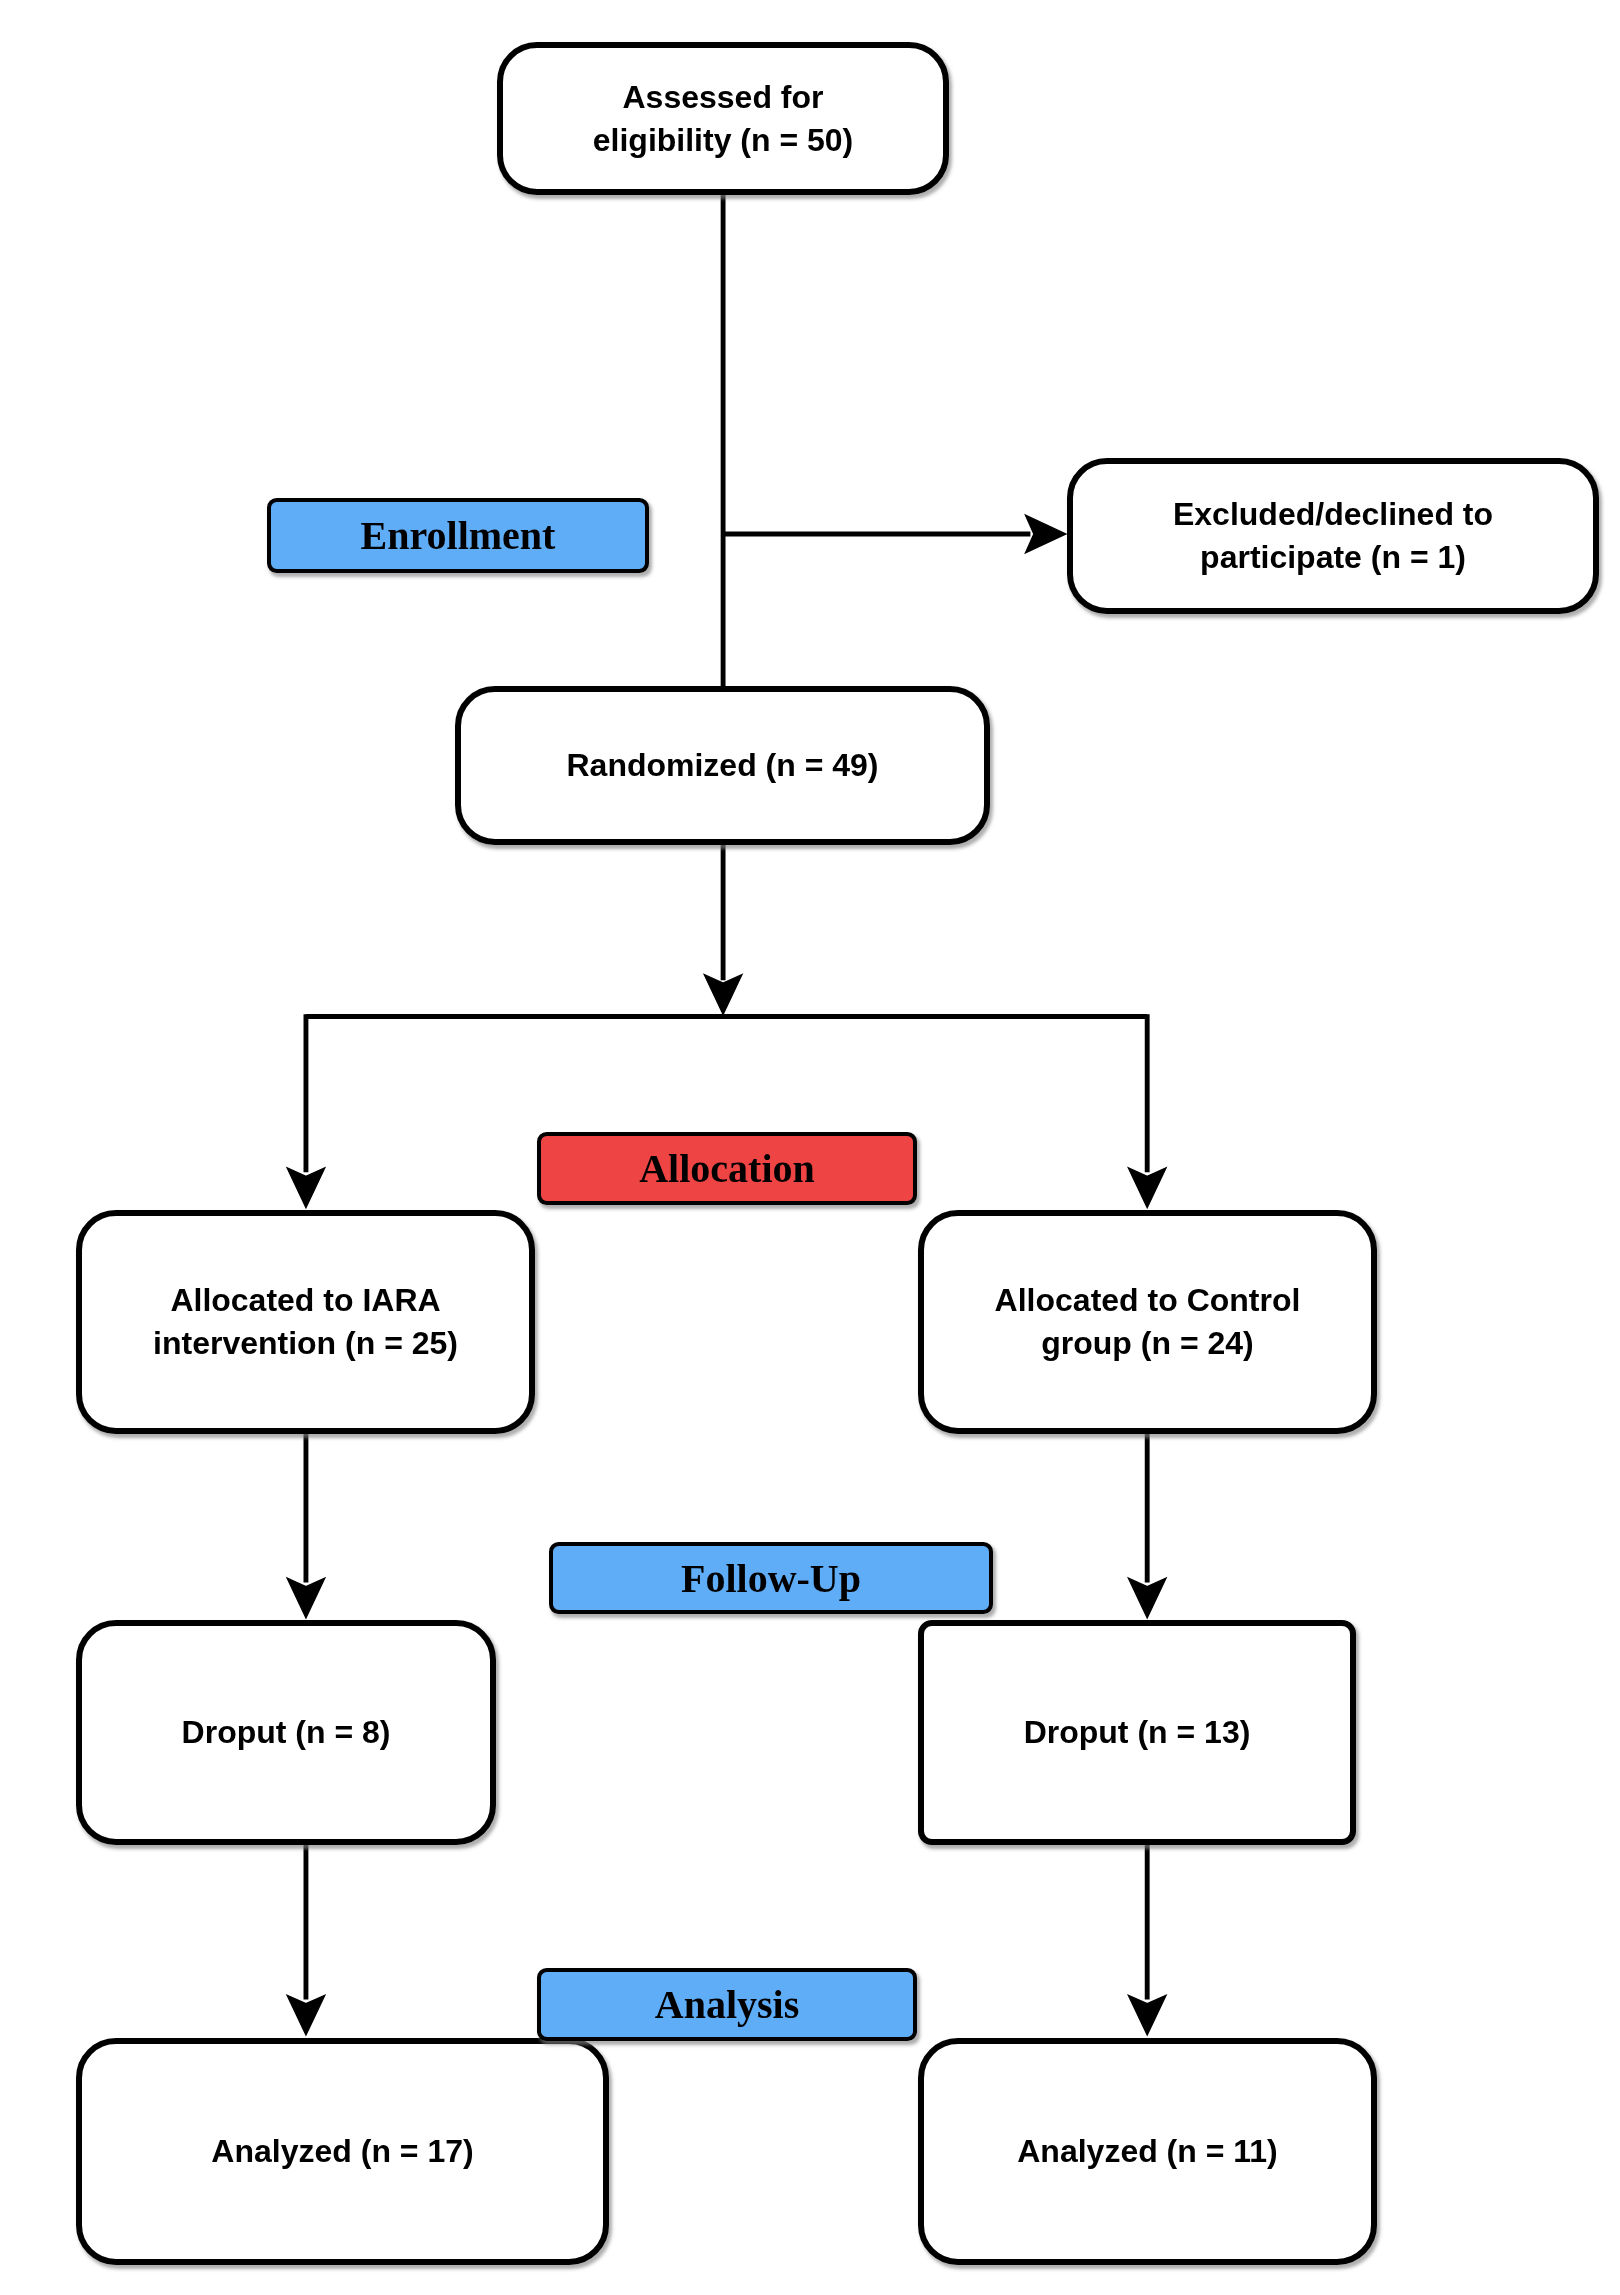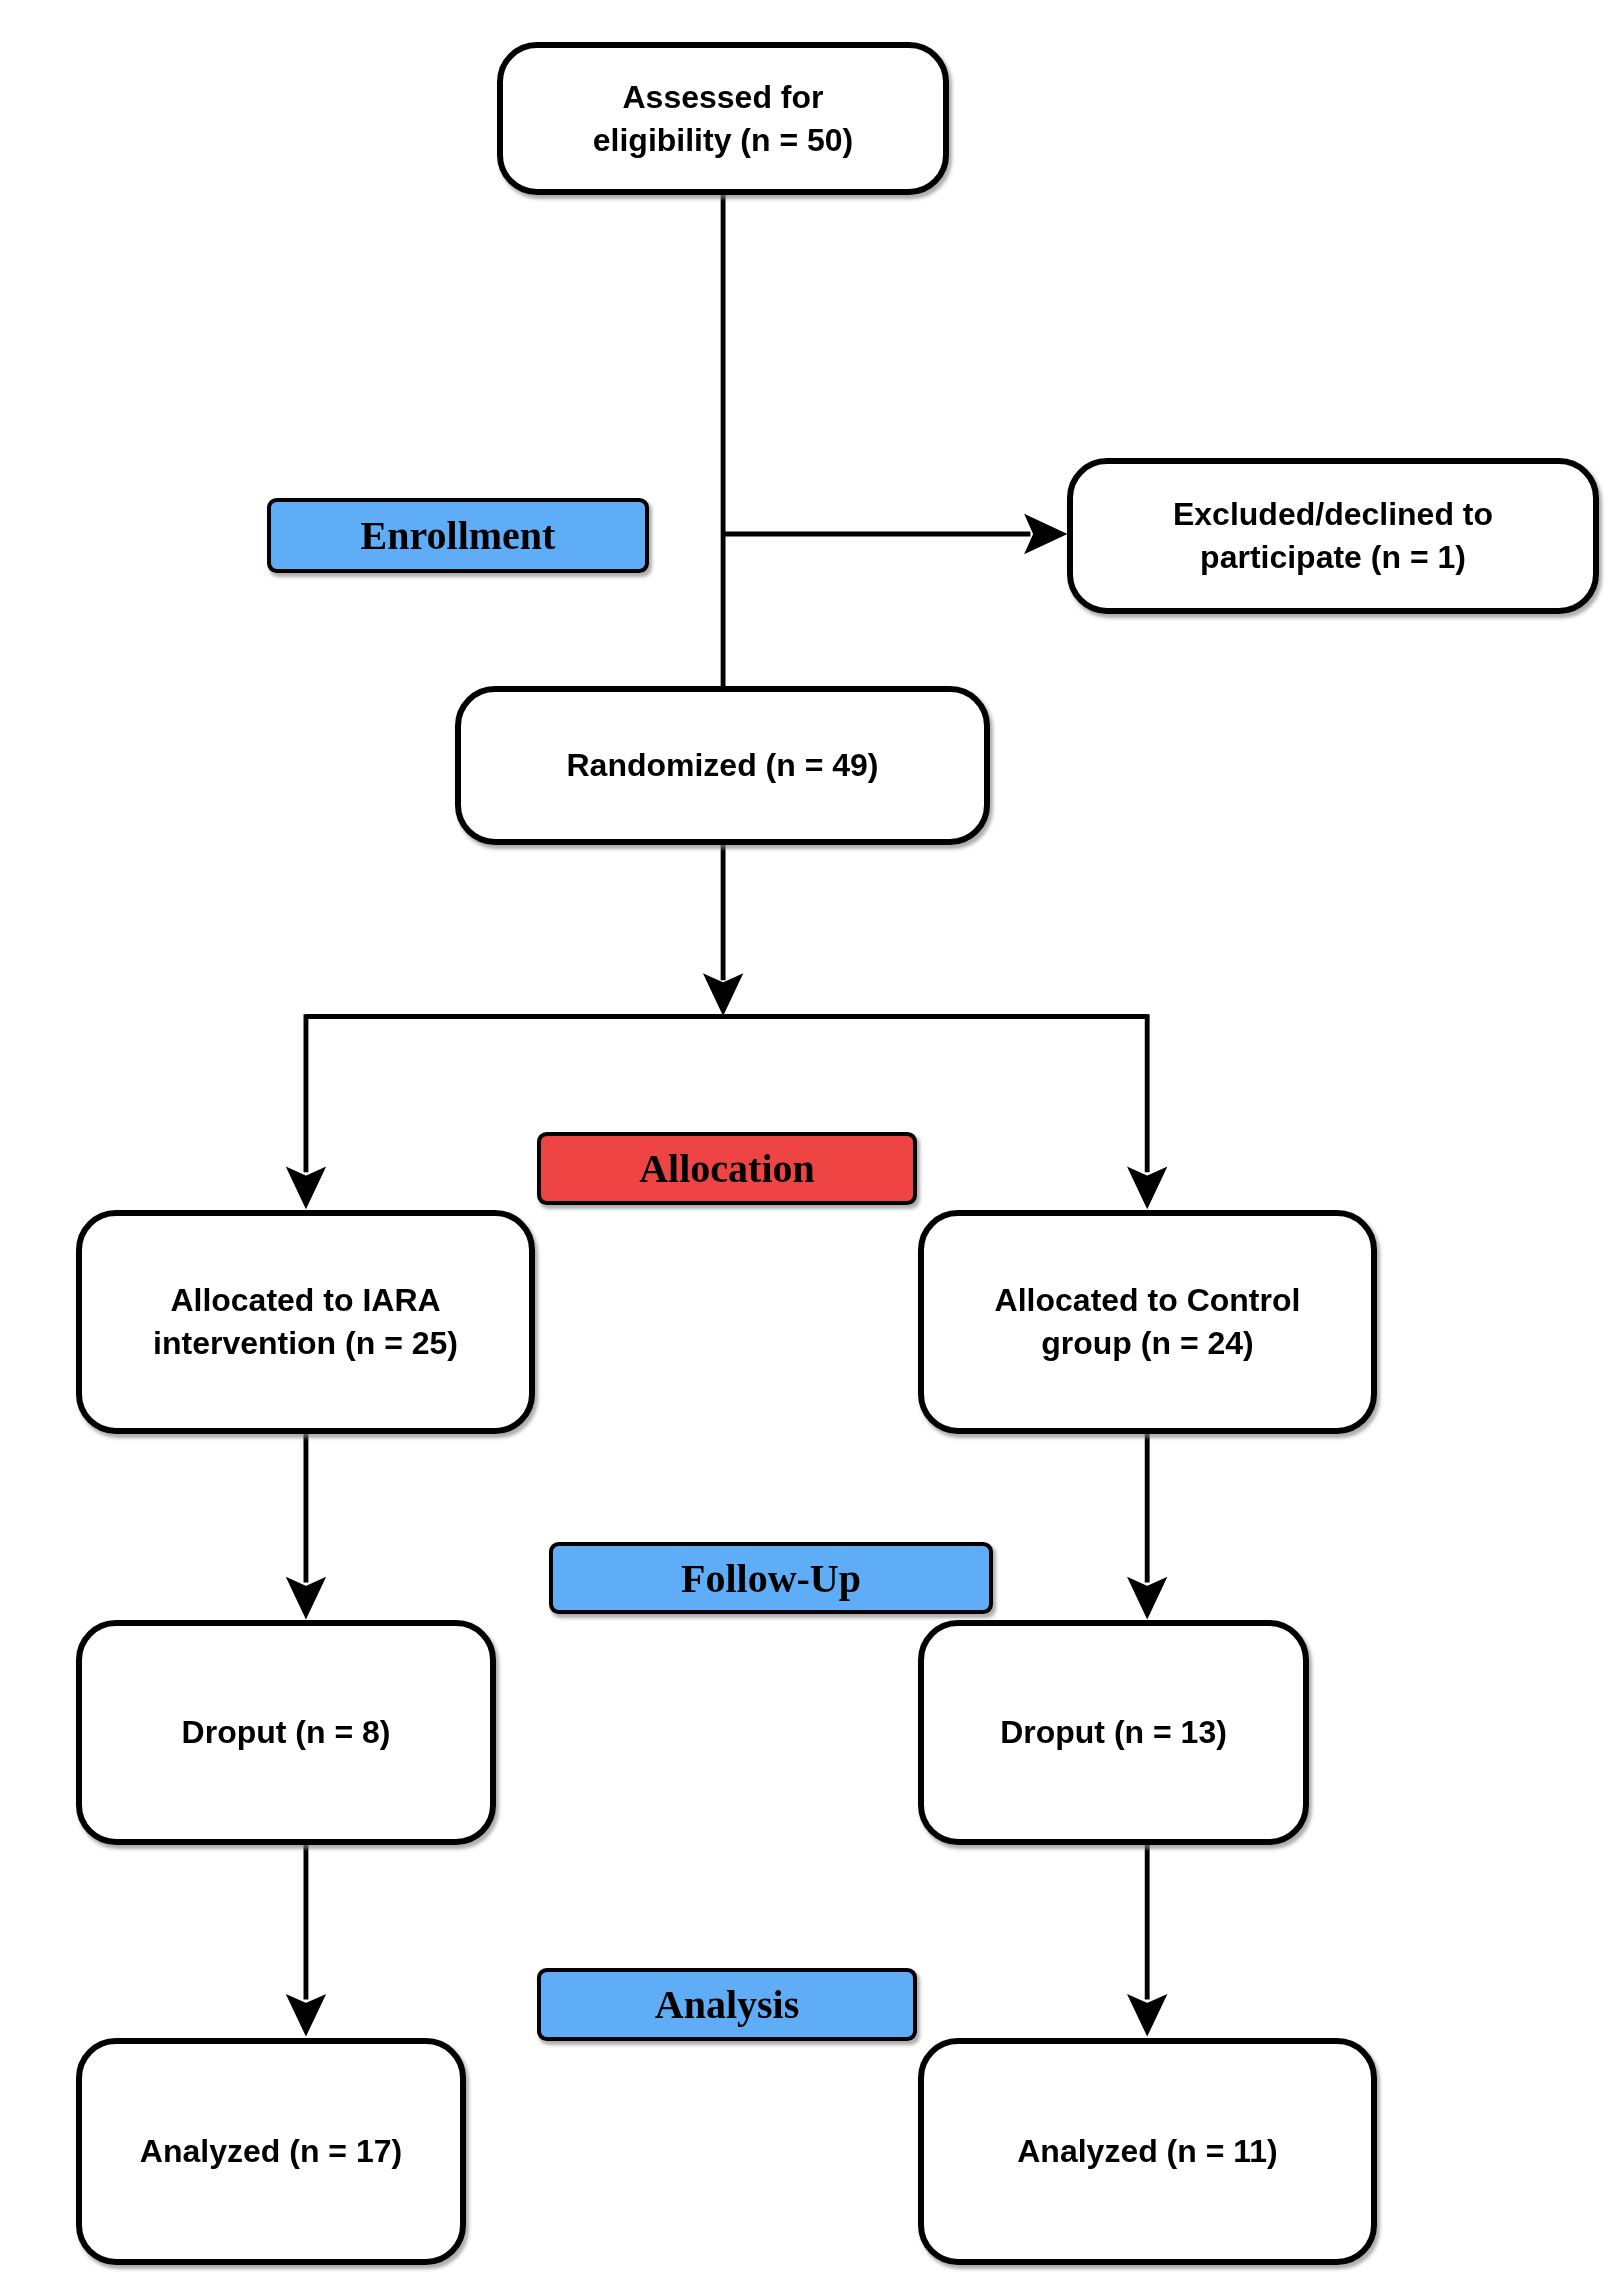--- a/index.html
+++ b/index.html
@@ -71,22 +71,22 @@
     font-family: Liberation Serif, serif;
   }
 
   
   #box-assessed        { left: 497px;  top: 42px;   width: 452px; height: 153px; }
   #box-excluded        { left: 1067px; top: 458px;  width: 532px; height: 156px; }
   #box-randomized      { left: 455px;  top: 686px;  width: 535px; height: 159px; }
   #box-alloc-left      { left: 76px;  top: 1210px; width: 459px; height: 224px; }
   #box-alloc-right     { left: 918px; top: 1210px; width: 459px; height: 224px; }
   #box-dropout-left    { left: 76px;  top: 1620px; width: 420px; height: 225px; }
-  #box-dropout-right   { left: 918px; top: 1620px; width: 391px; height: 225px; }
-  #box-analyzed-left   { left: 76px;  top: 2038px; width: 390px; height: 227px; }
+  #box-dropout-right   { left: 918px; top: 1620px; width: 438px; height: 225px; border-radius: 14px; }
+  #box-analyzed-left   { left: 76px;  top: 2038px; width: 533px; height: 227px; }
   #box-analyzed-right  { left: 918px; top: 2038px; width: 459px; height: 227px; }
 
   #stage-enrollment    { left: 267px;  top: 498px;  width: 382px; height: 75px; }
   #stage-allocation    { left: 537px;  top: 1132px; width: 380px; height: 73px; }
   #stage-followup      { left: 537px;  top: 1542px; width: 444px; height: 72px; margin-left: 12px; }
   #stage-analysis      { left: 537px;  top: 1960px; width: 380px; height: 73px; margin-top: 8px; }
 </style>
 </head>
 <body>
 

